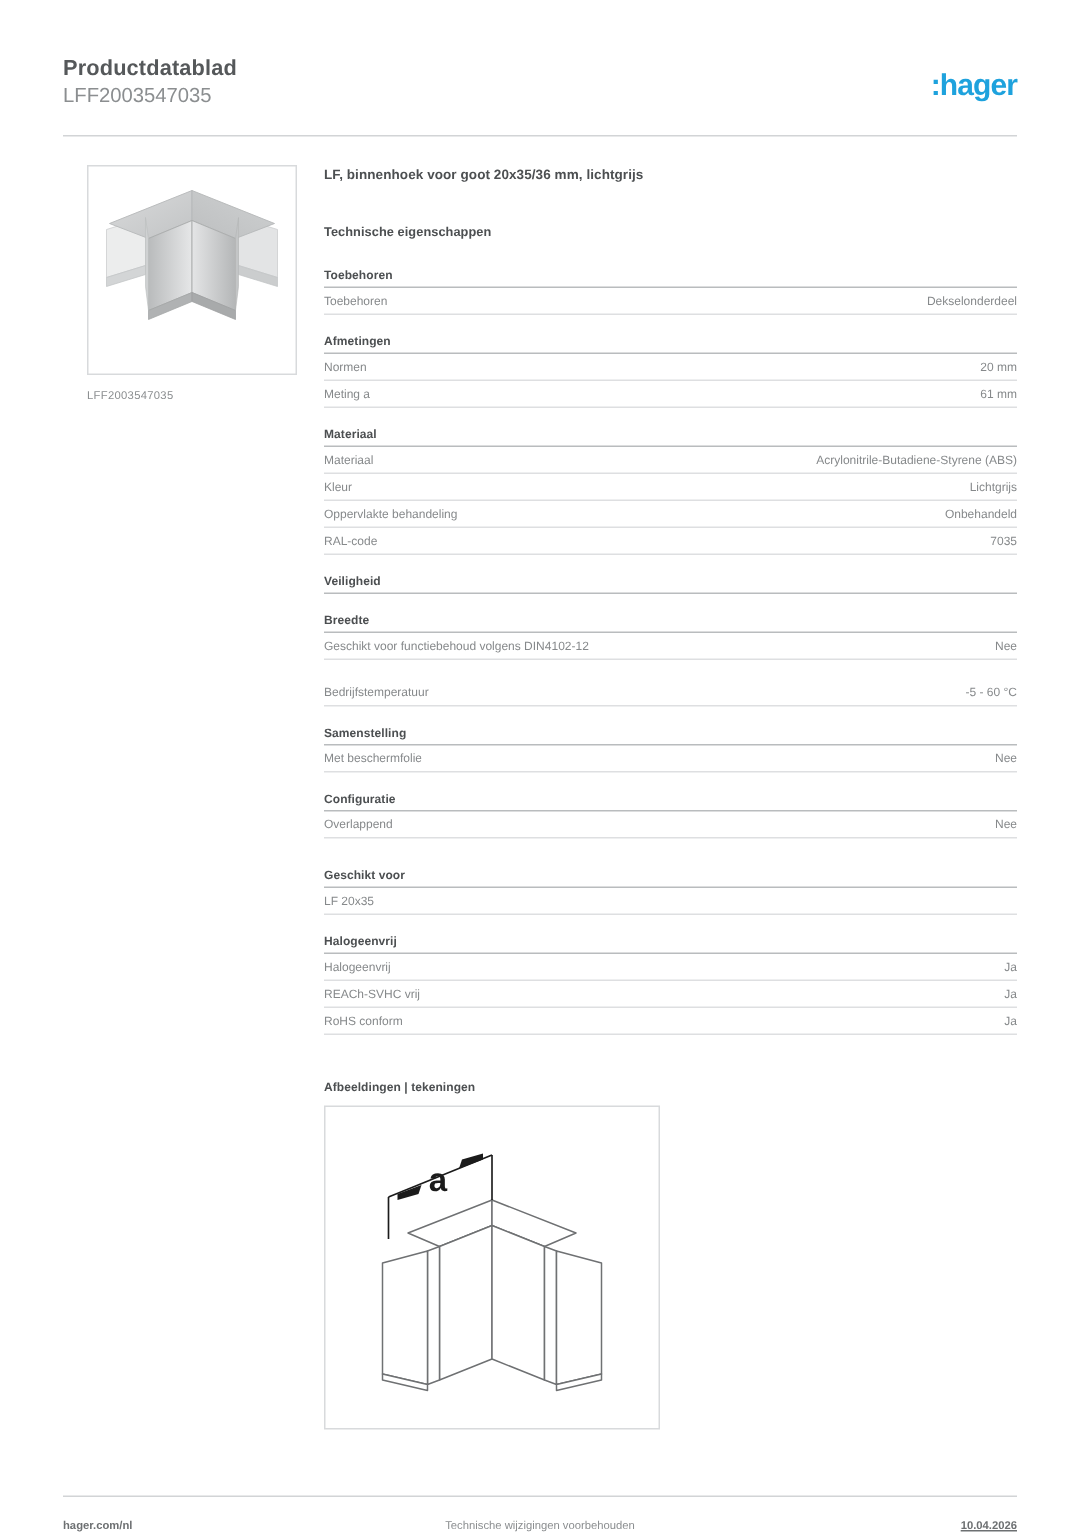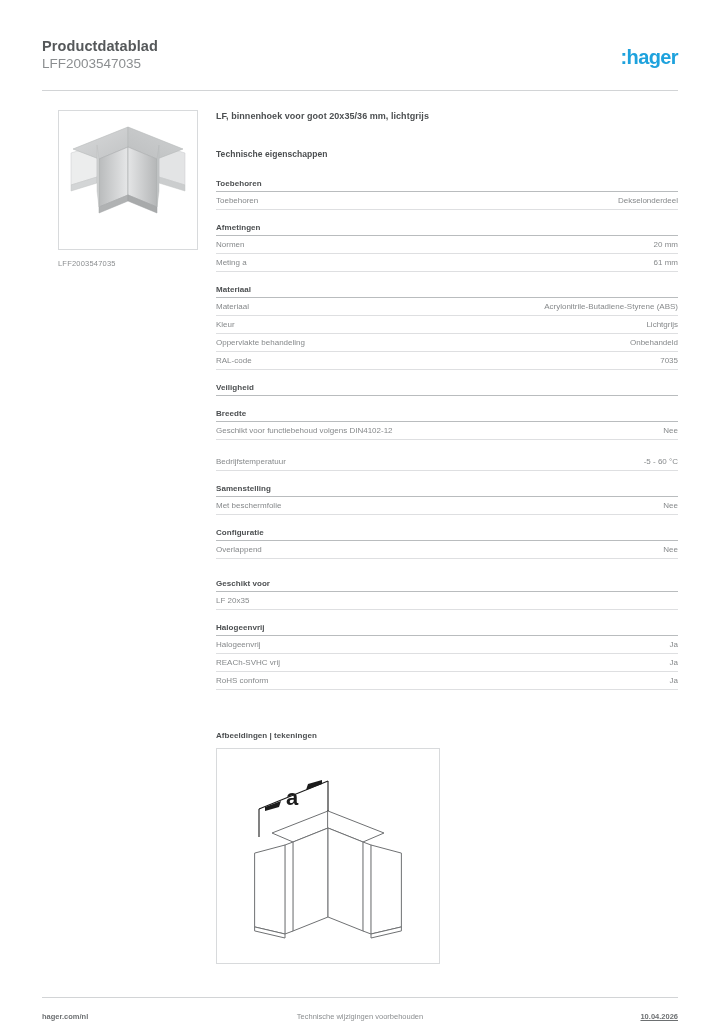--- a/index.html
+++ b/index.html
@@ -141,21 +141,21 @@
     padding-left: 12px;
     white-space: nowrap;
   }
   .row.single .label { width: 100%; }
 
   
   .draw-heading {
     font-size: 8px;
     font-weight: bold;
     color: #4c4f51;
-    margin: 41px 0 8px 0;
+    margin: 30px 0 8px 0;
     letter-spacing: 0.05px;
   }
   .draw-box {
     width: 224px;
     height: 216px;
     border: 1px solid #d8dadc;
     box-sizing: border-box;
     background: #fff;
   }
   .draw-box svg { display: block; }

